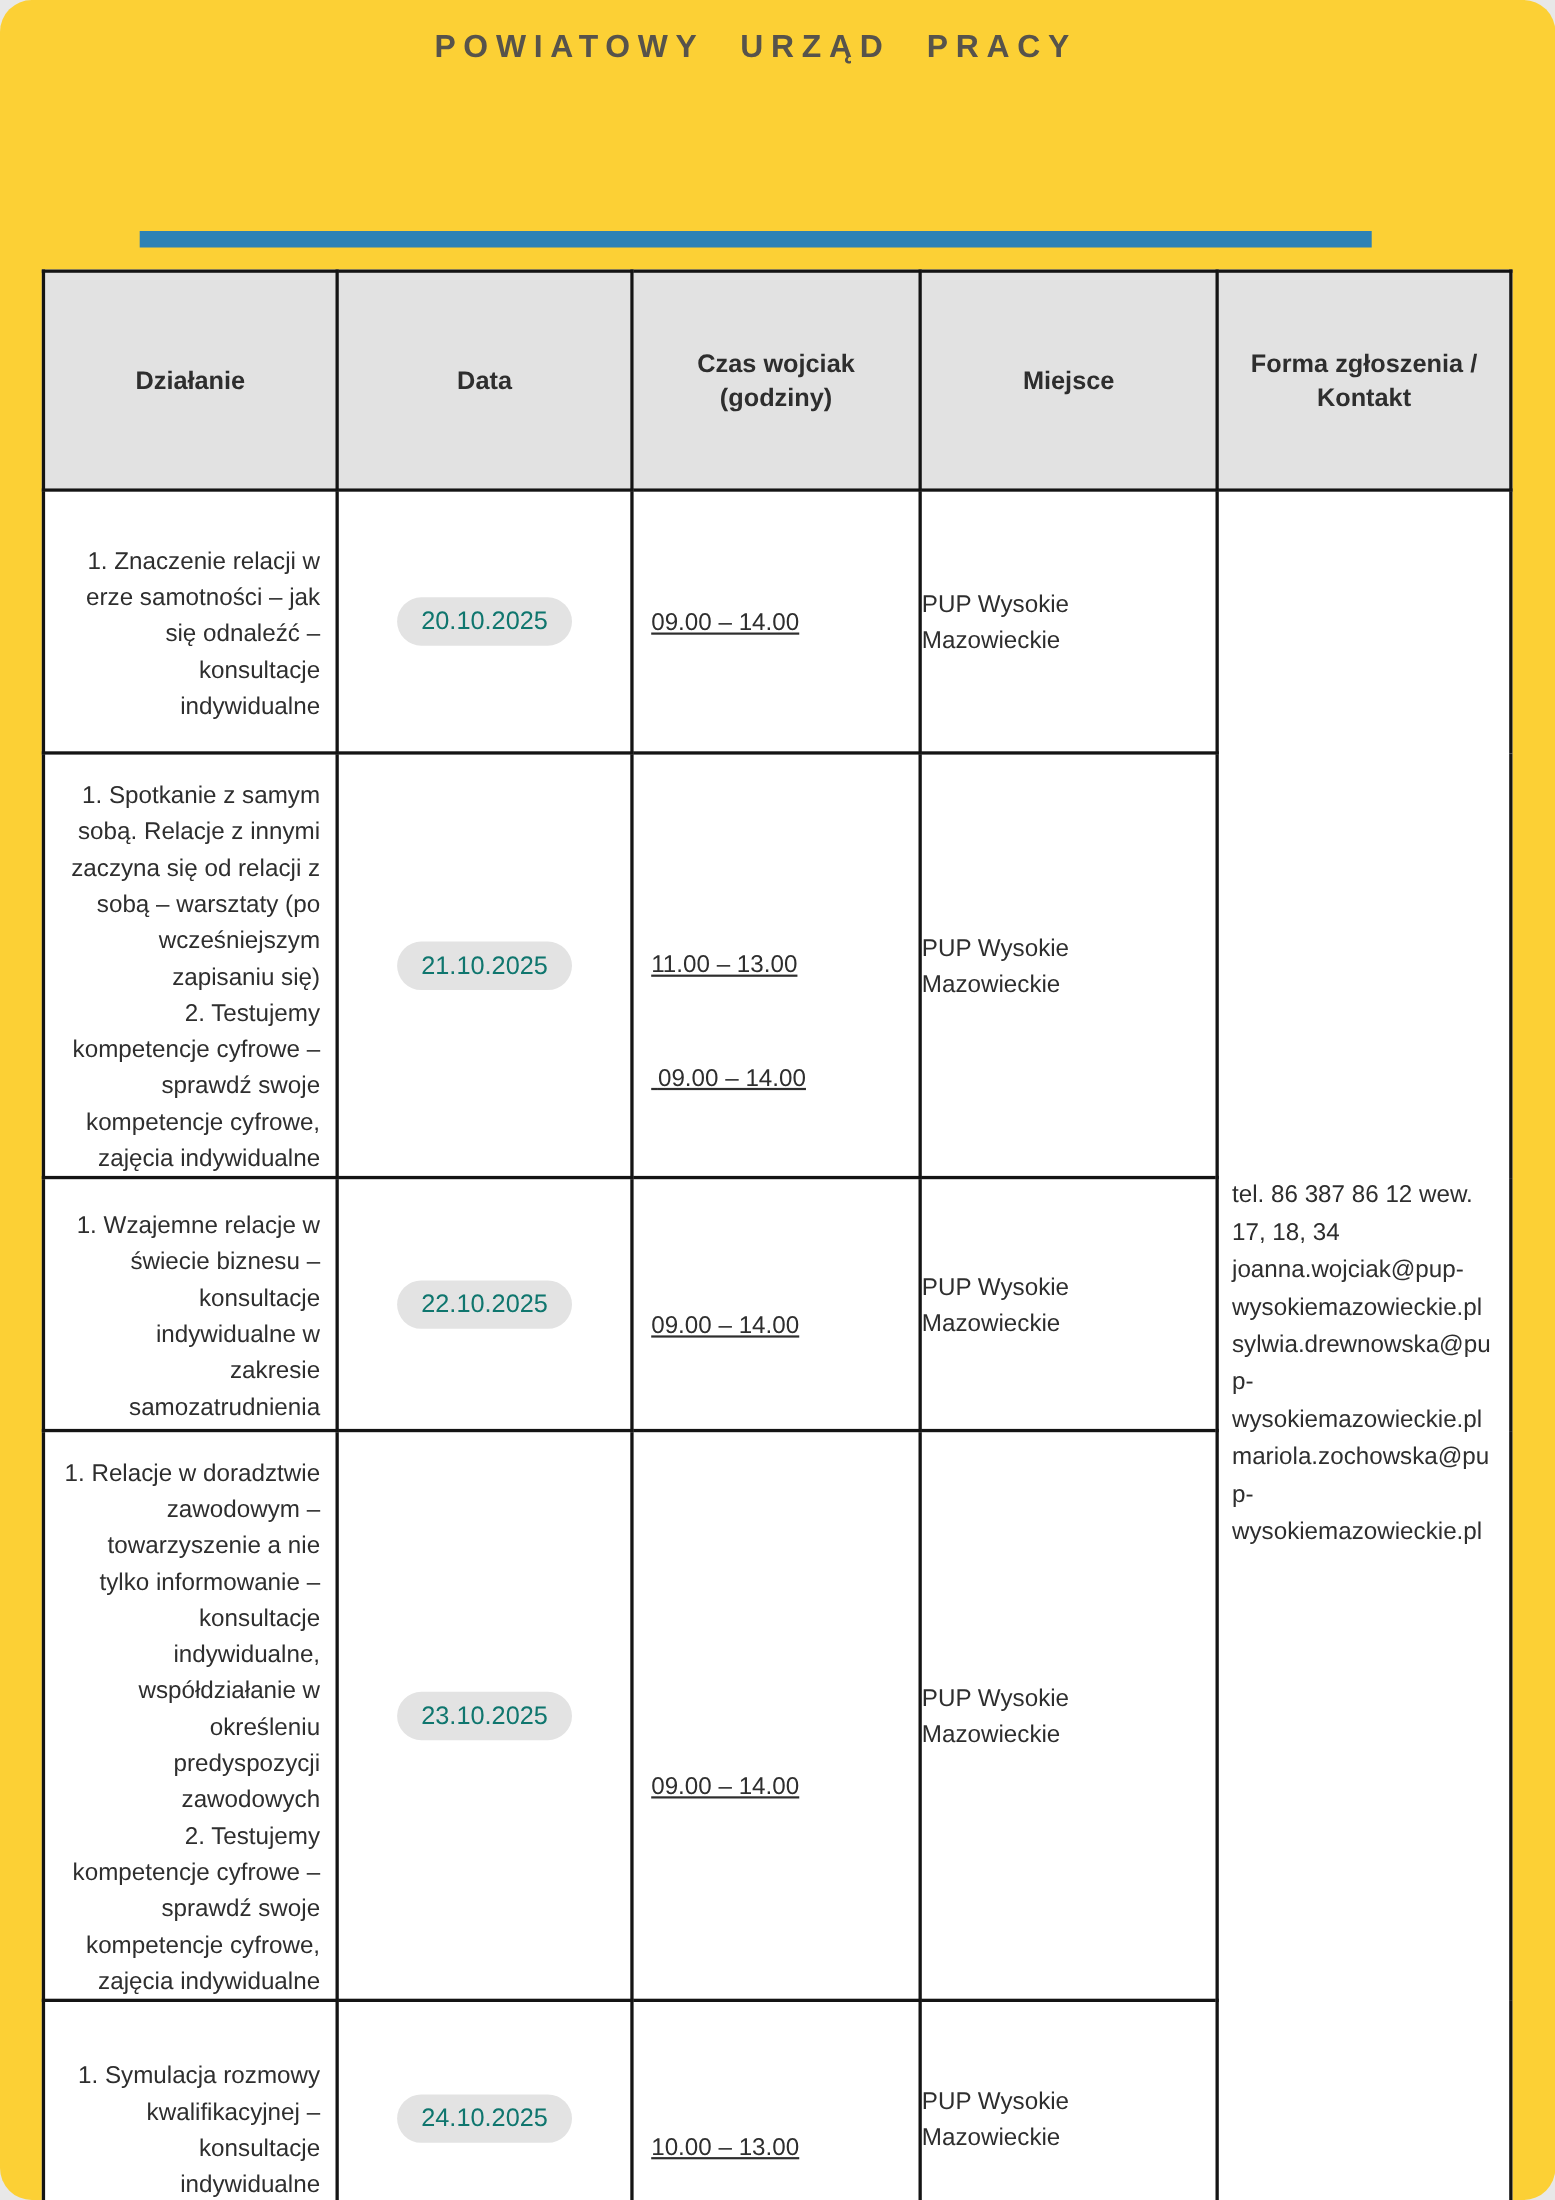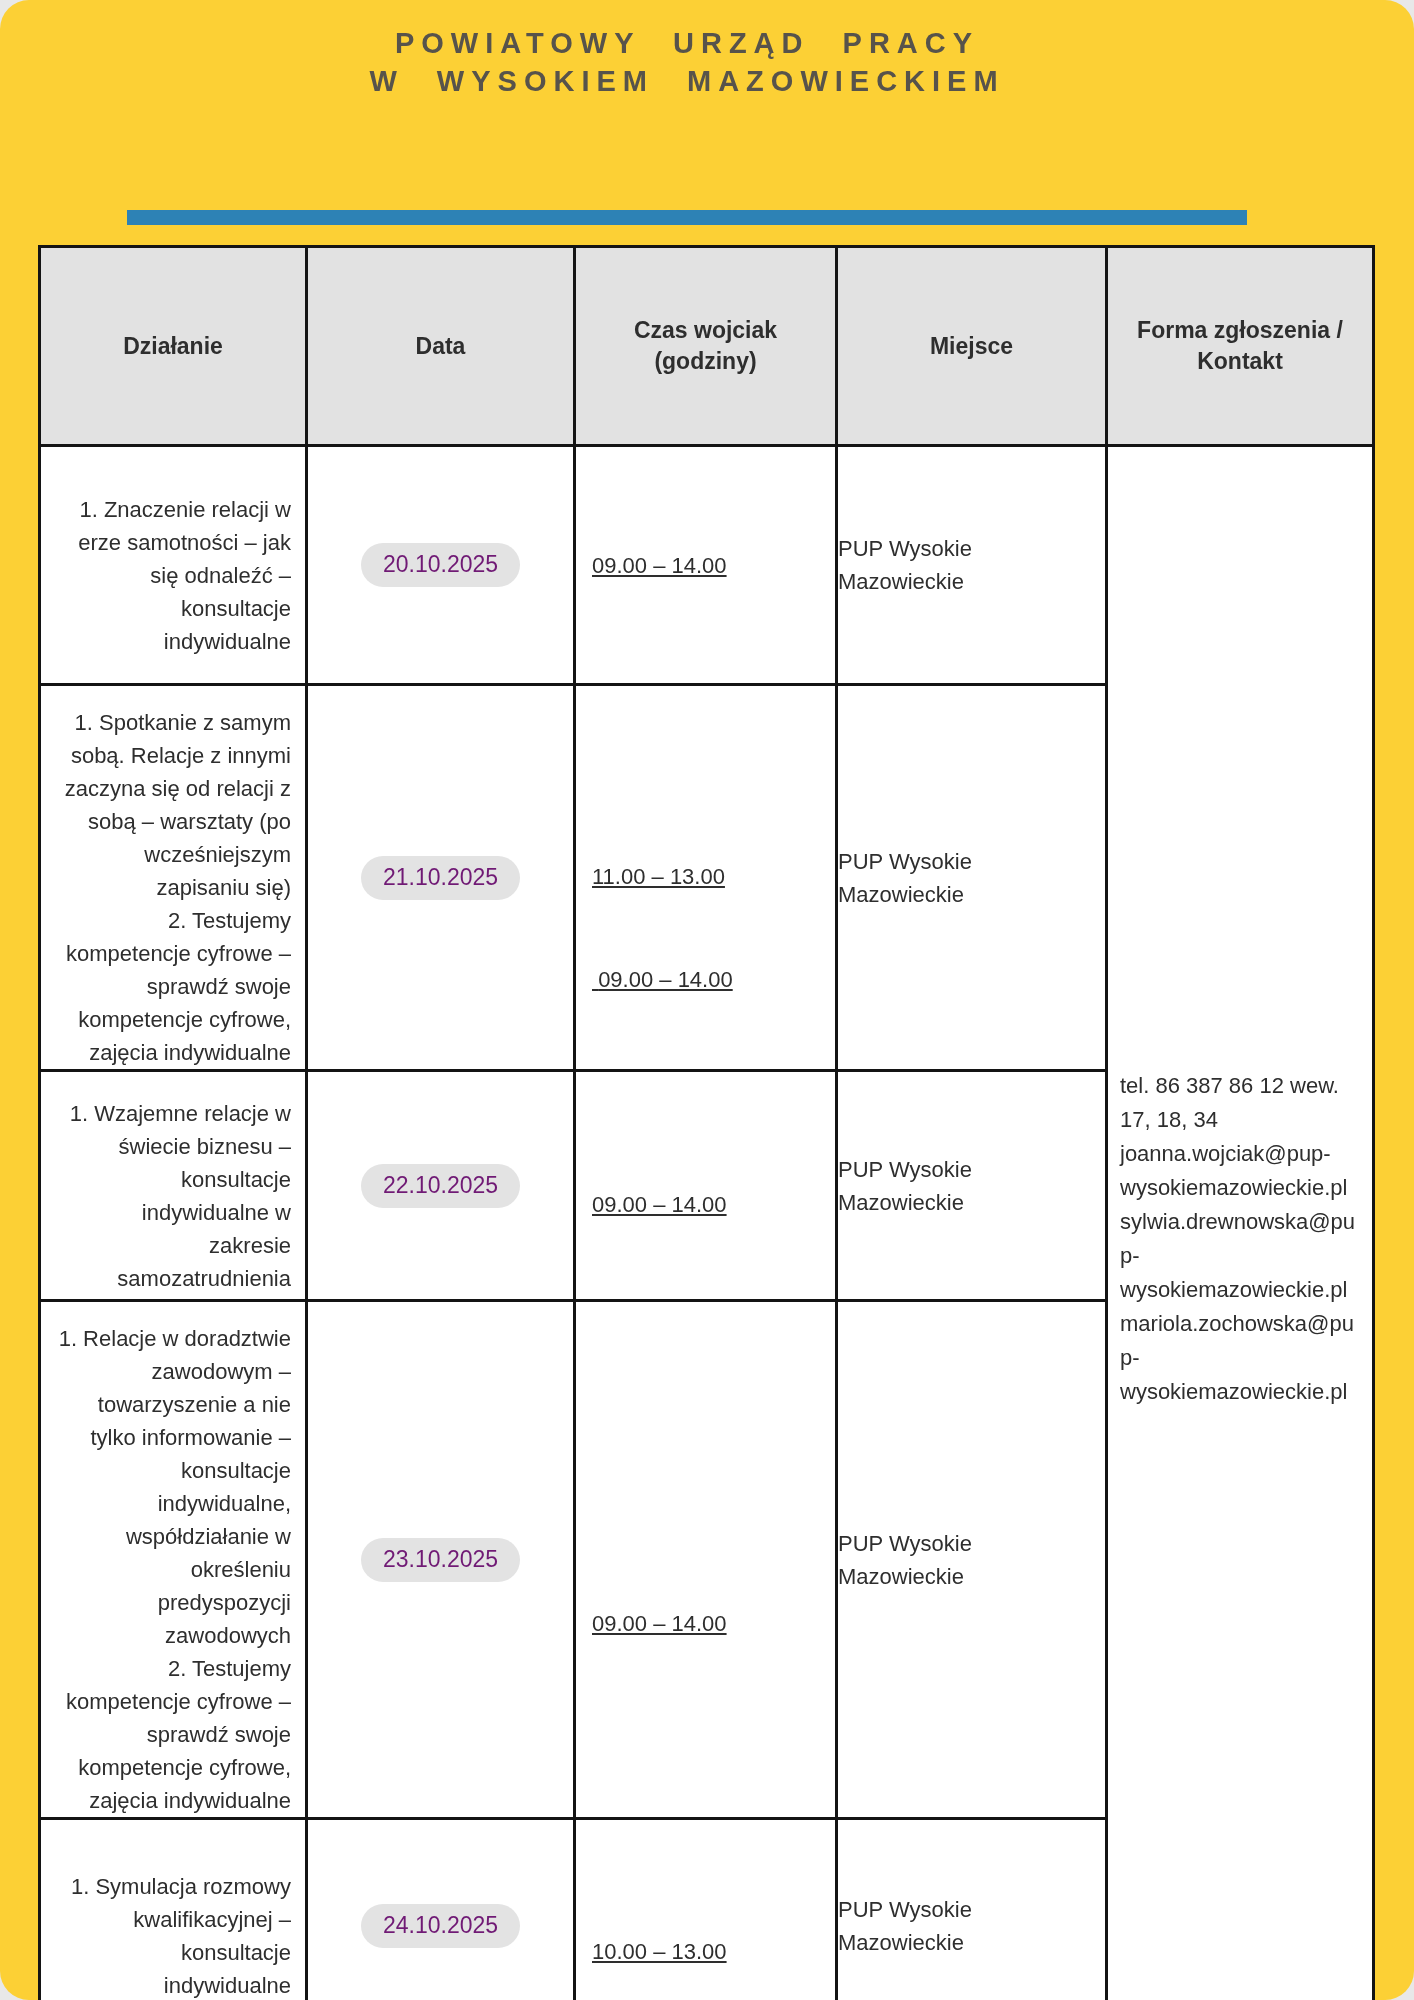--- a/index.html
+++ b/index.html
@@ -78,21 +78,21 @@
   td.activity p { margin: 0; white-space: pre-wrap; }
 
   td.datecol { text-align: center; vertical-align: middle; }
   .date-badge {
     display: inline-block;
     background: #e3e3e3;
     border-radius: 26px;
     padding: 5px 22px 7px 22px;
     font-size: 23px;
     line-height: 32px;
-    color: #701a75;
+    color: #0f766e;
   }
 
   td.timecol { text-align: left; padding-left: 16px; }
   td.timecol div { white-space: pre-wrap; text-decoration: underline; }
   td.time-r1 { vertical-align: middle; }
   td.time-r2 { vertical-align: top; padding-top: 100px; }
   td.time-r2 .time-2 { margin-top: 70px; }
   td.time-r3 { vertical-align: top; padding-top: 38px; }
   td.time-r4 { vertical-align: top; padding-top: 128px; }
   td.time-r5 { vertical-align: top; padding-top: 52px; }
@@ -109,21 +109,20 @@
   }
   td.contactcol div { overflow-wrap: anywhere; }
 </style>
 </head>
 <body>
 
 <div class="page">
 
   <div class="header-block">
     <div class="header-line">POWIATOWY URZĄD PRACY</div>
-    <div class="header-line">W WYSOKIEM MAZOWIECKIEM</div>
   </div>
 
   <div class="accent-line"></div>
 
   <table class="schedule">
     <colgroup>
       <col style="width:267px">
         <col style="width:268px">
         <col style="width:262px">
         <col style="width:270px">

